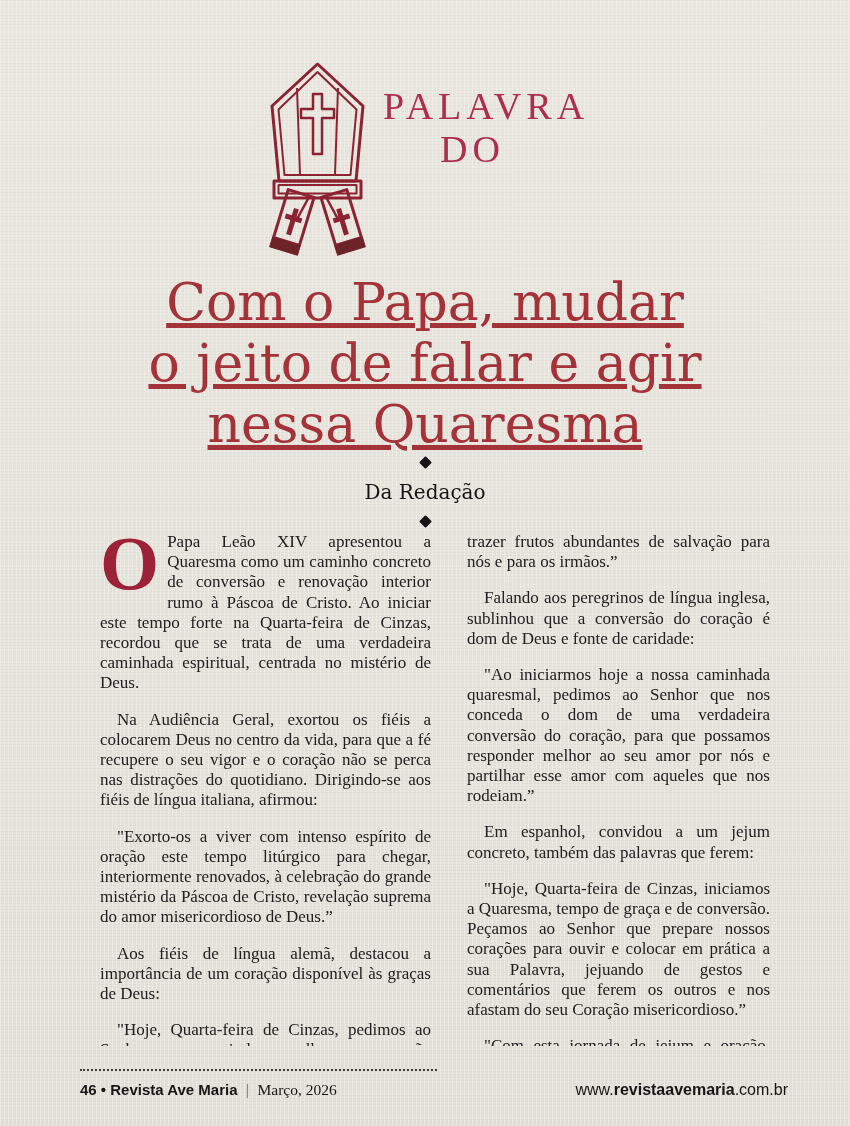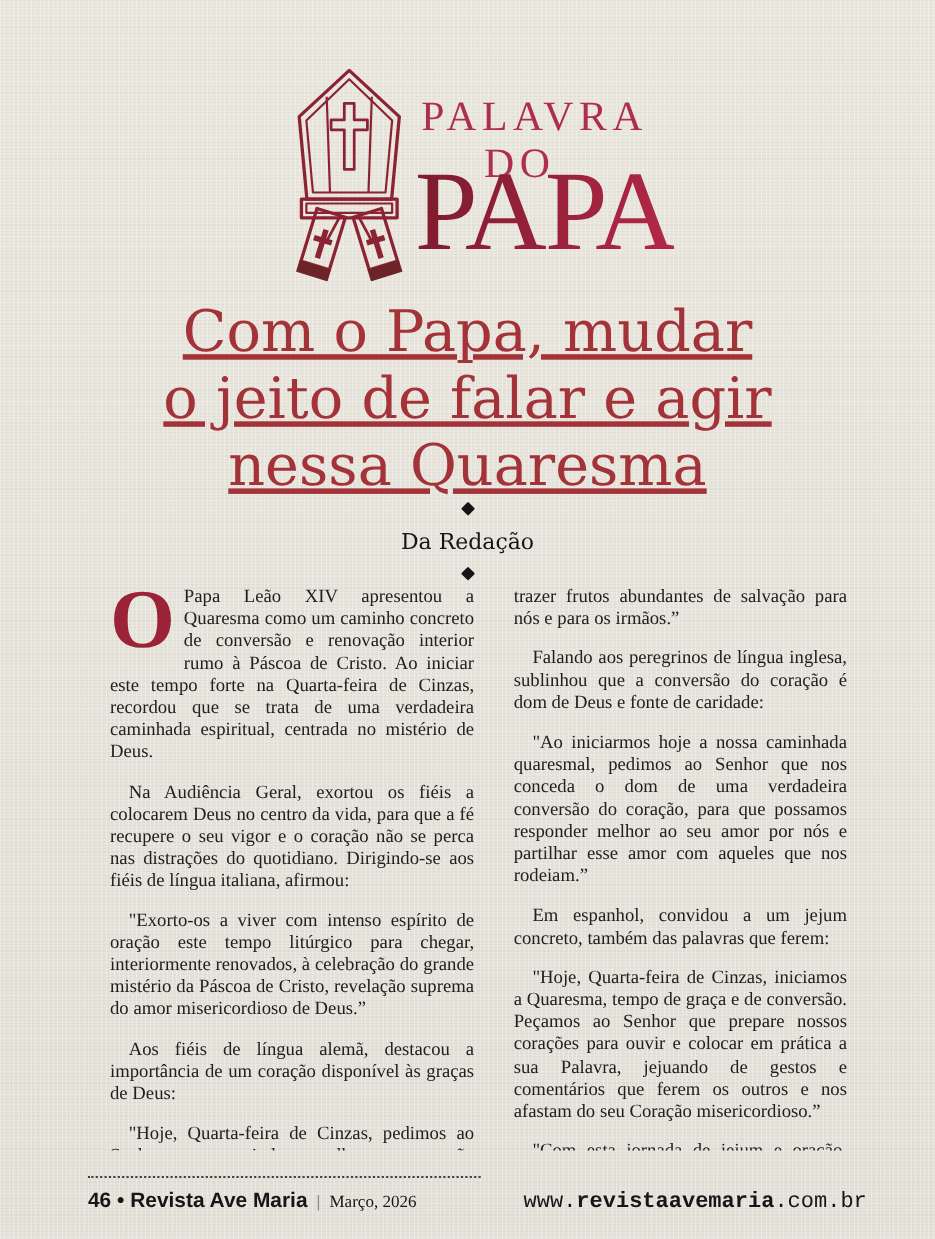--- a/index.html
+++ b/index.html
@@ -66,24 +66,24 @@
   .foot-rule{
     position:absolute;left:80px;top:1069px;width:357px;height:0;
     border-top:2px dotted #3e3e3e;
   }
   .footer{
     position:absolute;left:80px;top:1081px;width:708px;height:24px;
     display:flex;align-items:baseline;justify-content:space-between;
     color:#161616;
   }
   .foot-left{display:flex;align-items:baseline;gap:8px;white-space:nowrap;}
-  .page-info{font-family:"Liberation Sans",sans-serif;font-weight:bold;font-size:19px;}
+  .page-info{font-family:"Liberation Sans",sans-serif;font-weight:bold;font-size:15px;}
   .foot-sep{font-family:"Liberation Sans",sans-serif;font-size:15px;color:#8a8a86;}
   .issue-date{font-family:"Liberation Serif",serif;font-size:15.5px;}
-  .site{font-family:Liberation Mono, monospace;font-size:20px;white-space:nowrap;}
+  .site{font-family:Liberation Sans, sans-serif;font-size:16px;white-space:nowrap;}
   .site b{font-weight:bold;}
 </style>
 </head>
 <body>
 
 <div class="page">
 
   <div class="masthead">
     <svg class="mitre" viewBox="0 0 131 200" xmlns="http://www.w3.org/2000/svg">
       <g stroke="#8c2333" fill="none" stroke-width="3" stroke-linejoin="round">
@@ -113,21 +113,20 @@
 
         <path d="M61 37 h9 v15 h12 v9 h-12 v36 h-9 v-36 h-12 v-9 h12 z" stroke-width="2.5"></path>
 
         <rect x="22" y="124" width="87" height="17"></rect>
         <rect x="26.5" y="128" width="78" height="8.5" stroke-width="2"></rect>
       </g>
     </svg>
 
     <div class="wm wm-palavra">PALAVRA</div>
     <div class="wm wm-do">DO</div>
-    <div class="wm wm-papa">PAPA</div>
   </div>
 
   <div class="article-title">
     <div>Com o Papa, mudar</div>
     <div>o jeito de falar e agir</div>
     <div>nessa Quaresma</div>
   </div>
 
   <div class="byline-row">
     <span class="diamond"></span>

